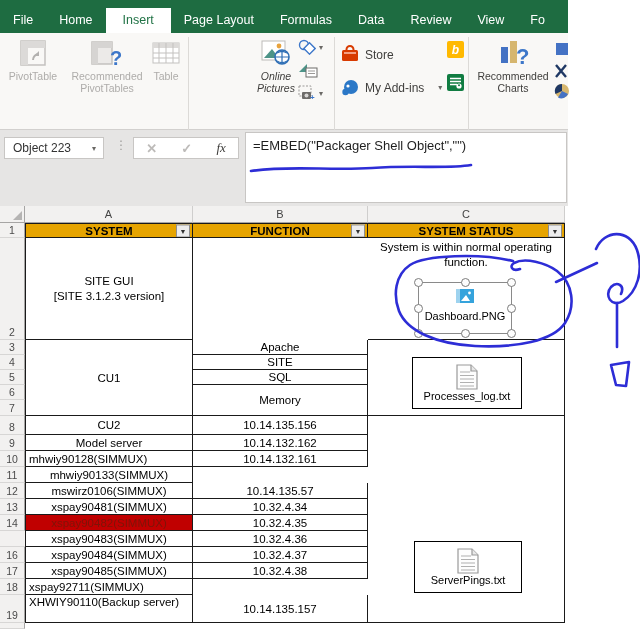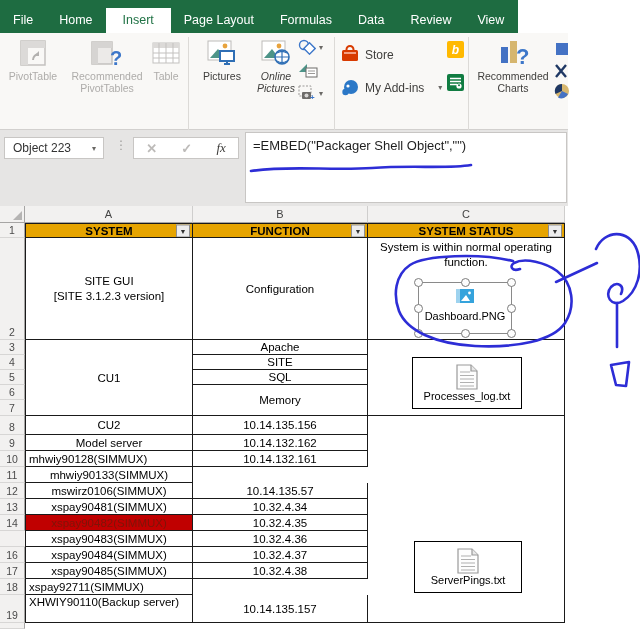--- a/index.html
+++ b/index.html
@@ -1,20 +1,20 @@
 <!DOCTYPE html>
 <html><head>
 <meta charset="utf-8">
 <style>
   html,body{margin:0;padding:0;}
   body{width:640px;height:630px;position:relative;background:#fff;
        font-family:"Liberation Sans",sans-serif;overflow:hidden;-webkit-font-smoothing:antialiased;}
 
   
-  .titlebar{position:absolute;left:0;top:0;width:518px;height:33px;background:#1e6c41;
+  .titlebar{position:absolute;left:0;top:0;width:568px;height:33px;background:#1e6c41;
             display:flex;align-items:flex-end;overflow:hidden;}
   .tab{height:25px;line-height:25px;padding:0 13px;color:#fff;font-size:12.5px;cursor:default;white-space:nowrap;}
   .tab.active{background:#fff;color:#217346;padding:0 17px;}
 
   
   .ribbon{position:absolute;left:0;top:33px;width:568px;height:96px;background:#f9f8f6;
           border-bottom:1px solid #d2d0ce;}
   .rdiv{position:absolute;top:6px;height:94px;width:1px;background:#dcdad7;}
   .grouplabel{position:absolute;top:103px;font-size:10.5px;color:#6b6966;text-align:center;}
   .bigbtn{position:absolute;top:3px;display:flex;flex-direction:column;align-items:center;font-size:10.5px;
@@ -121,32 +121,20 @@
           <rect x="1" y="3" width="26" height="20" fill="#fff" stroke="#c3c1bf"></rect>
           <rect x="1" y="3" width="26" height="5" fill="#dcdad8"></rect>
           <path d="M1 13 h26 M1 18 h26 M7 3 v20 M14 3 v20 M21 3 v20" stroke="#c3c1bf" stroke-width="1"></path>
         </svg>
     </span>
     <span>Table</span>
   </div>
   <div class="grouplabel" style="left:55px;width:84px;">Tables</div>
   <div class="rdiv" style="left:188px;top:4px;height:98px;"></div>
 
-  <div class="bigbtn" style="left:196px;width:52px;">
-    <span class="ic">
-      <svg width="32" height="30">
-          <rect x="2" y="3" width="23" height="19" fill="#fff" stroke="#bdbbb9"></rect>
-          <circle cx="19" cy="8" r="2.4" fill="#e8a33d"></circle>
-          <path d="M4 20 L12 11 L19 20 Z" fill="#4d9488"></path>
-          <rect x="14" y="13" width="14" height="10" fill="#fff" stroke="#2f6fb5" stroke-width="2"></rect>
-          <path d="M18 26 h6 M21 23 v3" stroke="#2f6fb5" stroke-width="2"></path>
-        </svg>
-    </span>
-    <span>Pictures</span>
-  </div>
   <div class="bigbtn" style="left:250px;width:52px;font-style:italic;">
     <span class="ic">
       <svg width="32" height="30">
           <rect x="2" y="3" width="23" height="19" fill="#fff" stroke="#bdbbb9"></rect>
           <circle cx="19" cy="8" r="2.4" fill="#e8a33d"></circle>
           <path d="M4 20 L12 11 L19 20 Z" fill="#4d9488"></path>
           <circle cx="22" cy="19" r="7" fill="#fff" stroke="#2f6fb5" stroke-width="1.6"></circle>
           <path d="M15 19 h14 M22 12 v14 M17 15 a9 9 0 0 1 10 0 M17 23 a9 9 0 0 0 10 0" stroke="#2f6fb5" stroke-width="1.2" fill="none"></path>
         </svg>
     </span>
@@ -293,21 +281,20 @@
   </div>
   <div class="cell hdr ct" style="grid-area:2/4;">
     <span>SYSTEM STATUS</span>
     <span class="filterbtn">▼</span>
   </div>
 
   <div class="cell cl twoLine" style="grid-area:3/2;">
     <span>SITE GUI</span>
     <span>[SITE 3.1.2.3 version]</span>
   </div>
-  <div class="cell" style="grid-area:3/3;">Configuration</div>
   <div class="cell c2cell" style="grid-area:3/4;">
     <span>System is within normal operating</span>
     <span>function.</span>
 
     <div class="dash-obj">
       <span class="dash-ic">
         <svg width="18" height="14">
             <rect x="0" y="0" width="18" height="14" fill="#35a3dc"></rect>
             <rect x="0" y="0" width="4" height="14" fill="#9ed3ef"></rect>
             <path d="M5 12 L10 6 L14 12 Z" fill="#fff"></path>

